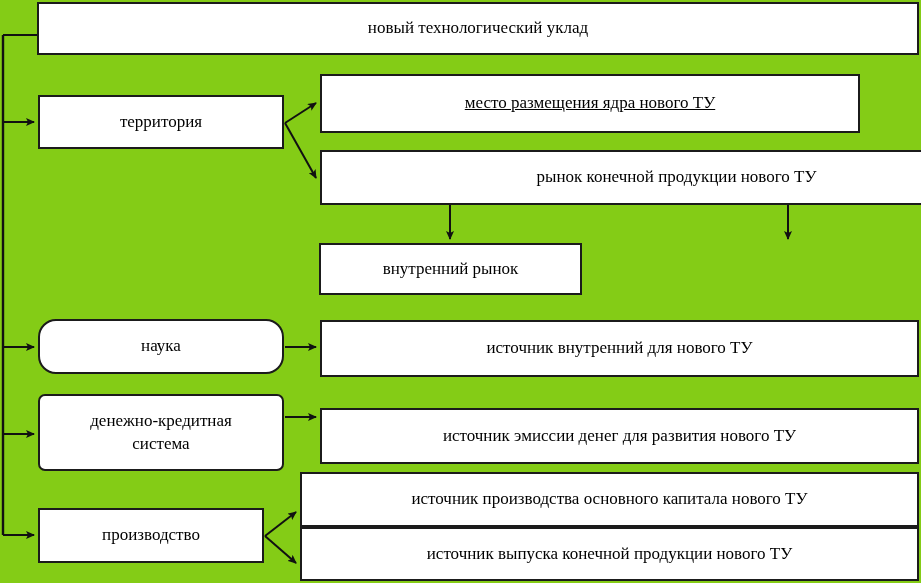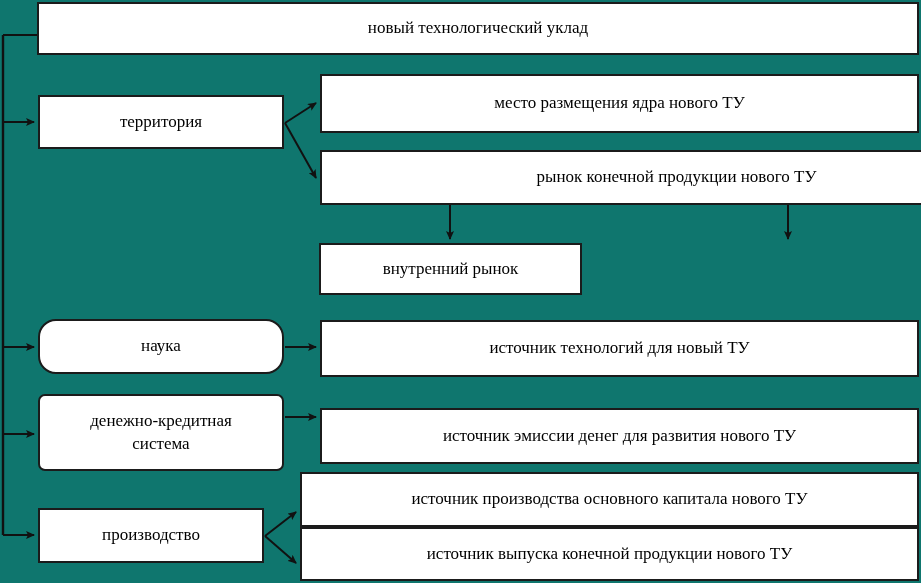--- a/index.html
+++ b/index.html
@@ -10,21 +10,21 @@
   body {
     width: 921px;
     height: 583px;
     font-family: "Liberation Serif", "DejaVu Serif", serif;
     overflow: hidden;
   }
   #diagram-root {
     position: relative;
     width: 921px;
     height: 583px;
-    background: #0f766e;
+    background: #84cc16;
   }
   #diagram-svg {
     position: absolute;
     top: 0;
     left: 0;
     width: 921px;
     height: 583px;
   }
   .node-box {
     position: absolute;
@@ -92,31 +92,31 @@
     <span class="node-label">наука</span>
   </div>
   <div class="node-box" id="node-factor-2" style="left: 38px; top: 394px; width: 246px; height: 77px; border-radius: 7px;">
     <span class="node-label">денежно-кредитная
 система</span>
   </div>
   <div class="node-box" id="node-factor-3" style="left: 38px; top: 508px; width: 226px; height: 55px;">
     <span class="node-label">производство</span>
   </div>
 
-  <div class="node-box" id="node-outcome-0" style="left: 320px; top: 74px; width: 599px; height: 59px;">
+  <div class="node-box" id="node-outcome-0" style="left: 320px; top: 74px; width: 540px; height: 59px; text-decoration: underline;">
     <span class="node-label">место размещения ядра нового ТУ</span>
   </div>
   <div class="node-box" id="node-outcome-1" style="left: 320px; top: 150px; width: 713px; height: 55px;">
     <span class="node-label">рынок конечной продукции нового ТУ</span>
   </div>
   <div class="node-box" id="node-outcome-2" style="left: 319px; top: 243px; width: 263px; height: 52px;">
     <span class="node-label">внутренний рынок</span>
   </div>
   <div class="node-box" id="node-outcome-4" style="left: 320px; top: 320px; width: 599px; height: 57px;">
-    <span class="node-label">источник технологий для новый ТУ</span>
+    <span class="node-label">источник внутренний для нового ТУ</span>
   </div>
   <div class="node-box" id="node-outcome-5" style="left: 320px; top: 394px; width: 599px; height: 56px; margin-top: 14px;">
     <span class="node-label">источник эмиссии денег для развития нового ТУ</span>
   </div>
   <div class="node-box" id="node-outcome-6" style="left: 300px; top: 472px; width: 619px; height: 55px;">
     <span class="node-label">источник производства основного капитала нового ТУ</span>
   </div>
   <div class="node-box" id="node-outcome-7" style="left: 300px; top: 527px; width: 619px; height: 54px;">
     <span class="node-label">источник выпуска конечной продукции нового ТУ</span>
   </div>

